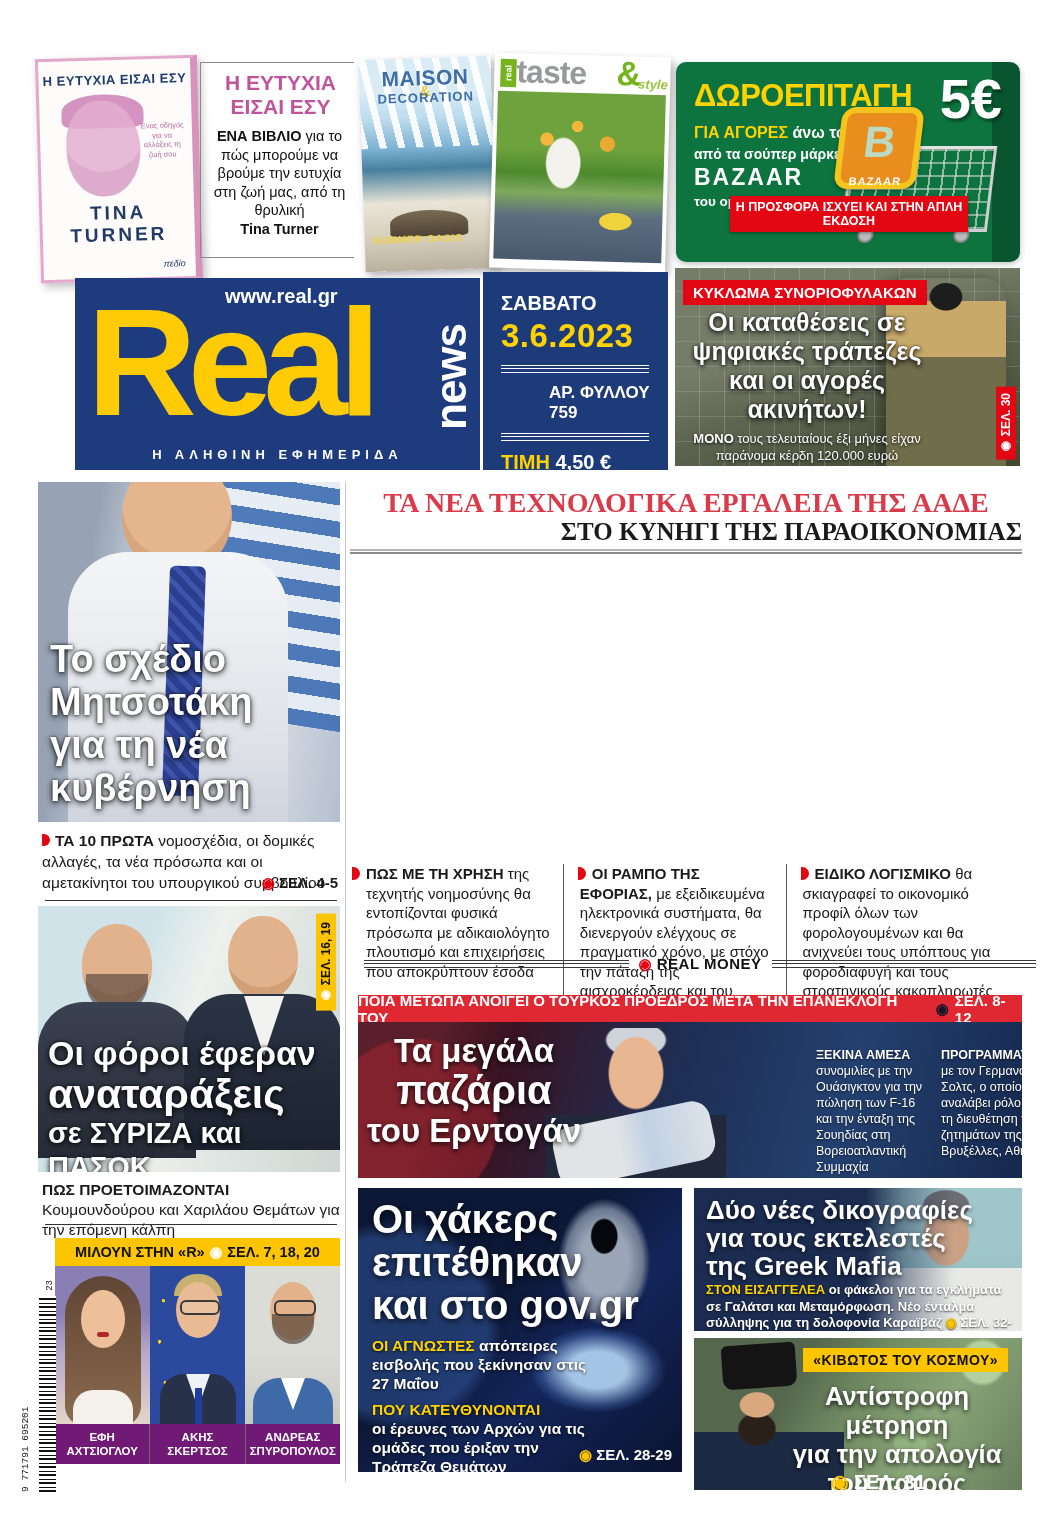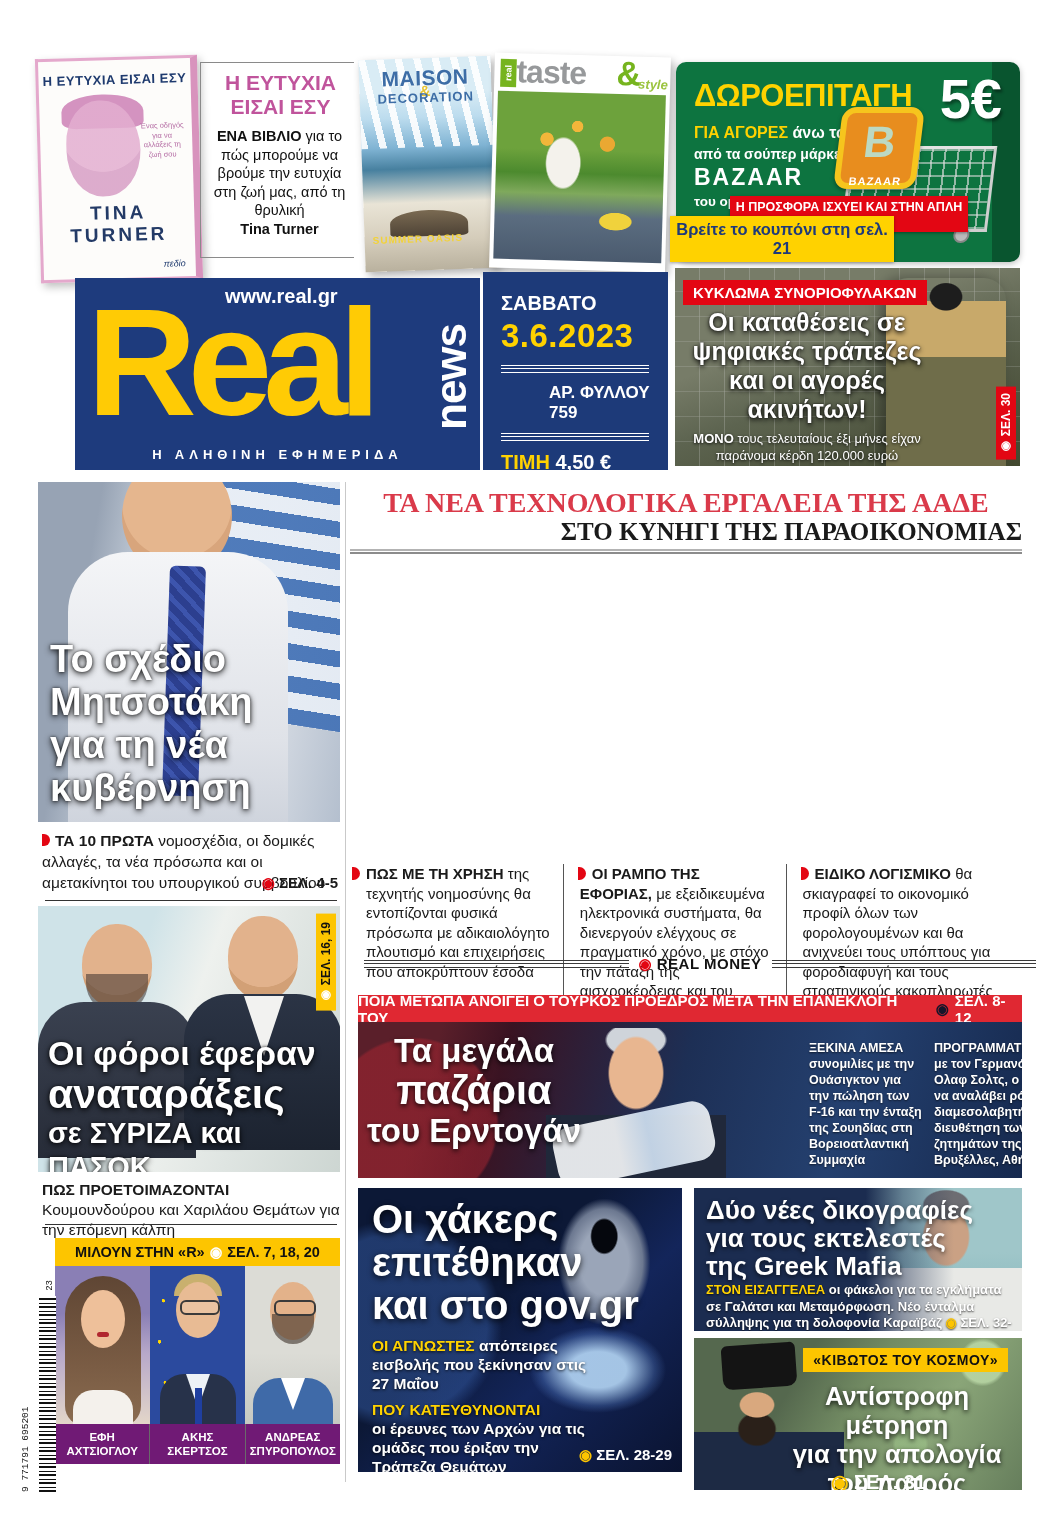--- a/index.html
+++ b/index.html
@@ -250,21 +250,21 @@
          radial-gradient(44px 58px at 50% 30%,#e8b690 0 60%,rgba(0,0,0,0) 64%),
          radial-gradient(52px 30px at 50% 8%,#cfd4da 0 55%,rgba(0,0,0,0) 60%),
          linear-gradient(180deg,rgba(0,0,0,0) 0 58%,#20283a 58% 100%);}
   .er-scarf{position:absolute;left:196px;top:92px;width:160px;height:60px;transform:rotate(-12deg);
         background:linear-gradient(90deg,#f2f4f6 0 40%,#cfe0f2 60%,#eef2f6 100%);border-radius:18px;opacity:.92;}
   .er-head{position:absolute;left:8px;top:10px;width:216px;text-align:center;color:#fff;font-weight:800;
         text-shadow:0 2px 5px rgba(0,0,0,.8);}
   .er-l1{font-size:33px;line-height:37px;}
   .er-l2{font-size:40px;line-height:43px;}
   .er-l3{font-size:33px;line-height:38px;}
-  .er-col{position:absolute;top:10px;margin:8px;color:#fff;font-size:12.5px;line-height:16px;font-weight:bold;
+  .er-col{position:absolute;top:10px;margin:15px;color:#fff;font-size:12.5px;line-height:16px;font-weight:normal;
         text-shadow:0 1px 2px rgba(0,0,0,.6);}
   .er-col1{left:443px;width:114px;}
   .er-col2{left:568px;width:190px;}
 
   
   .hackers{left:358px;top:1188px;width:324px;height:284px;overflow:hidden;
         background:
          radial-gradient(95px 60px at 74% 64%,rgba(190,225,255,.85) 0 30%,rgba(110,160,240,.25) 60%,rgba(0,0,0,0) 72%),
          radial-gradient(26px 34px at 76% 17%,#05070d 0 48%,rgba(0,0,0,0) 54%),
          radial-gradient(64px 88px at 76% 26%,#9aa5b8 0 38%,#6c7890 60%,rgba(0,0,0,0) 72%),
@@ -364,21 +364,20 @@
     <div class="bz-brand">BAZAAR</div>
     <div class="bz-l3">του ομίλου Βερούκα</div>
     <div class="bz-cart">
       <div class="bz-wheel" style="left:14px;"></div>
       <div class="bz-wheel" style="right:14px;"></div>
       <div class="bz-logo"><span>B</span>
         <div class="bz-logo-name">BAZAAR</div>
       </div>
     </div>
     <div class="bz-ribbon">Η ΠΡΟΣΦΟΡΑ ΙΣΧΥΕΙ ΚΑΙ ΣΤΗΝ ΑΠΛΗ ΕΚΔΟΣΗ</div>
-    <div class="bz-coupon">Βρείτε το κουπόνι στη σελ. 21</div>
   </div>
 
   <header class="abs masthead">
     <div class="mh-url">www.real.gr</div>
     <div class="mh-real">Real</div>
     <div class="mh-news">news</div>
     <div class="mh-tag">Η ΑΛΗΘΙΝΗ ΕΦΗΜΕΡΙΔΑ</div>
   </header>
 
   <div class="abs datebox">

